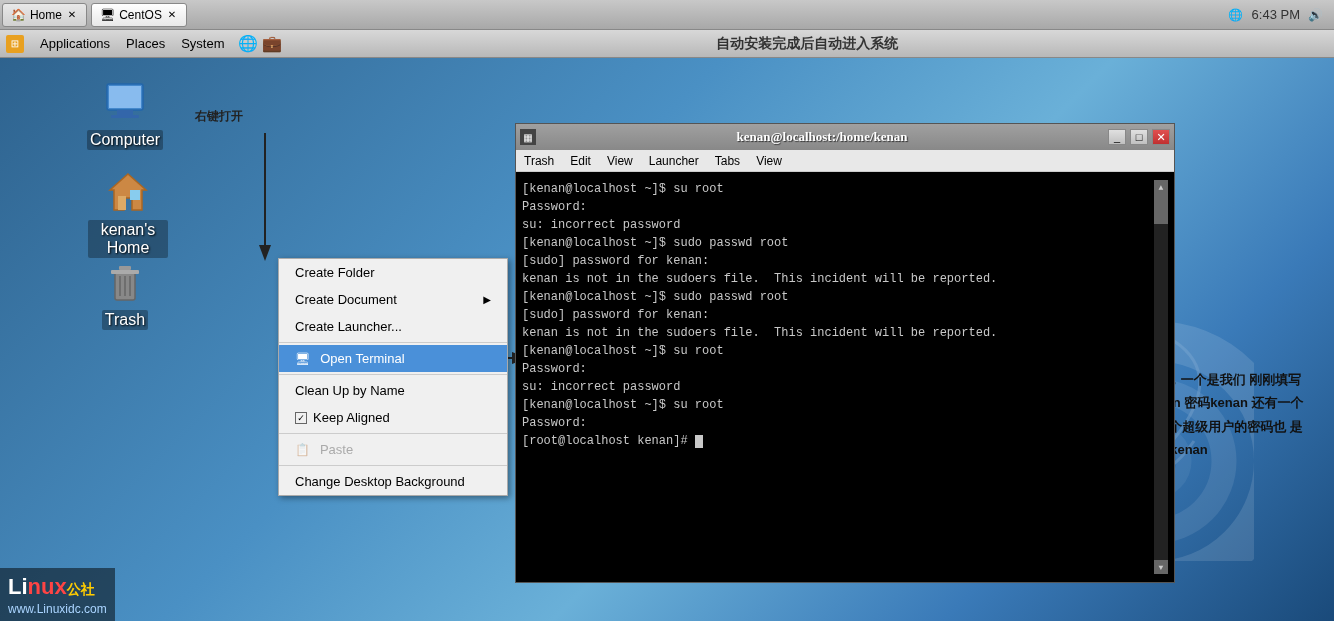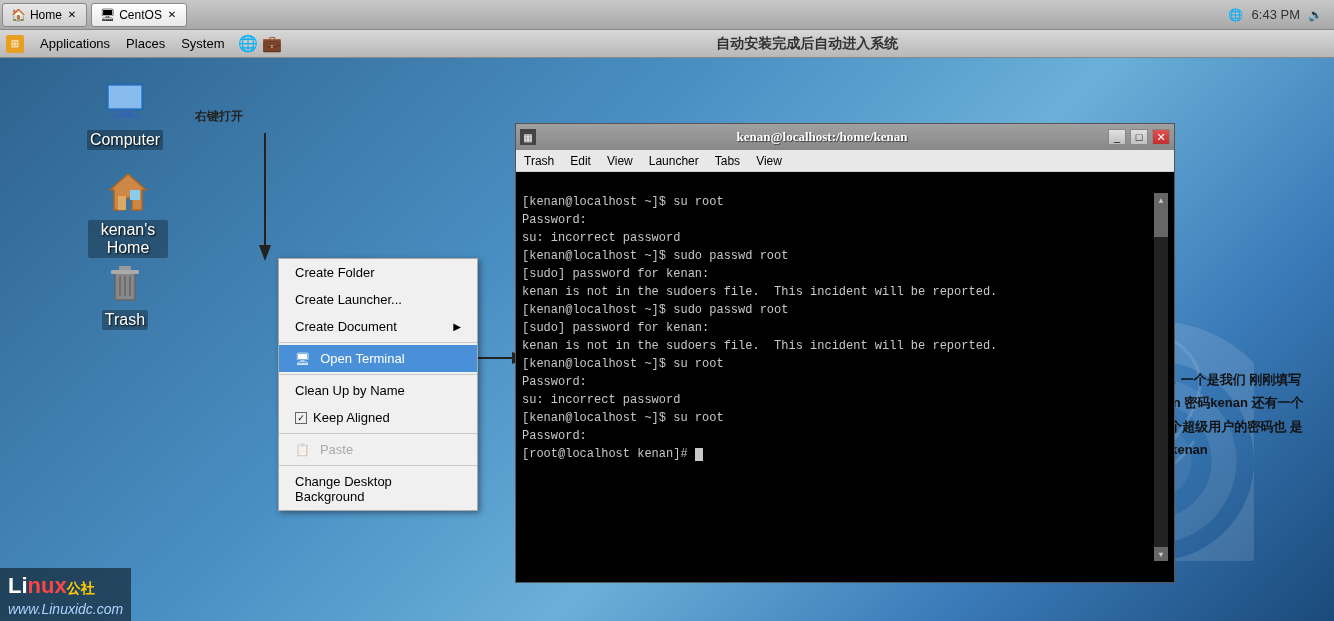--- a/index.html
+++ b/index.html
@@ -196,21 +196,21 @@
       position: absolute;
       top: 200px;
       left: 85px;
     }
 
     
     .context-menu {
       position: absolute;
       top: 200px;
       left: 278px;
-      width: 200px;
+      width: 230px;
       background: #f0f0f0;
       border: 1px solid #aaa;
       box-shadow: 2px 2px 6px rgba(0,0,0,0.4);
       z-index: 200;
     }
 
     .context-menu-item {
       padding: 6px 16px;
       font-size: 13px;
       cursor: pointer;
@@ -324,21 +324,21 @@
       display: flex;
       align-items: center;
     }
 
     .terminal-body {
       flex: 1;
       background: #000;
       color: #c8c8c8;
       font-family: 'Courier New', monospace;
       font-size: 12px;
-      padding: 21px 6px;
+      padding: 8px 6px;
       overflow: hidden;
       position: relative;
       display: flex;
     }
 
     .terminal-content {
       flex: 1;
       white-space: pre;
       line-height: 1.5;
     }
@@ -400,23 +400,22 @@
 
     .linux-text .linux-l { color: #ffffff; }
     .linux-text .linux-i { color: #ffffff; }
     .linux-text .linux-n { color: #ff4444; }
     .linux-text .linux-u { color: #ff4444; }
     .linux-text .linux-x { color: #ff4444; }
     .linux-text .linux-pub { color: #ffcc00; font-size: 14px; }
 
     .linux-url {
       color: #aad4ff;
-      font-size: 14px;
+      font-size: 12px;
       margin-top: 2px;
-      font-style: italic;
     }
 
     
     .taskbar-icon {
       width: 20px;
       height: 20px;
       display: flex;
       align-items: center;
       justify-content: center;
       font-size: 12px;
@@ -518,25 +517,25 @@
           <polygon points="0 0, 8 3, 0 6" fill="#222"></polygon>
         </marker>
       </defs>
     </svg>
 
     <div class="context-menu">
       <div class="context-menu-item">
         <span>Create Folder</span>
       </div>
       <div class="context-menu-item">
-        <span>Create Launcher...</span>
-      </div>
-      <div class="context-menu-item">
         <span>Create Document</span>
         <span class="context-menu-arrow">▶</span>
+      </div>
+      <div class="context-menu-item">
+        <span>Create Launcher...</span>
       </div>
       <div class="context-menu-separator"></div>
       <div class="context-menu-item active">
         <span style="font-size:12px; margin-right:4px;">🖥</span>
         <span>Open Terminal</span>
       </div>
       <div class="context-menu-separator"></div>
       <div class="context-menu-item">
         <span>Clean Up by Name</span>
       </div>

